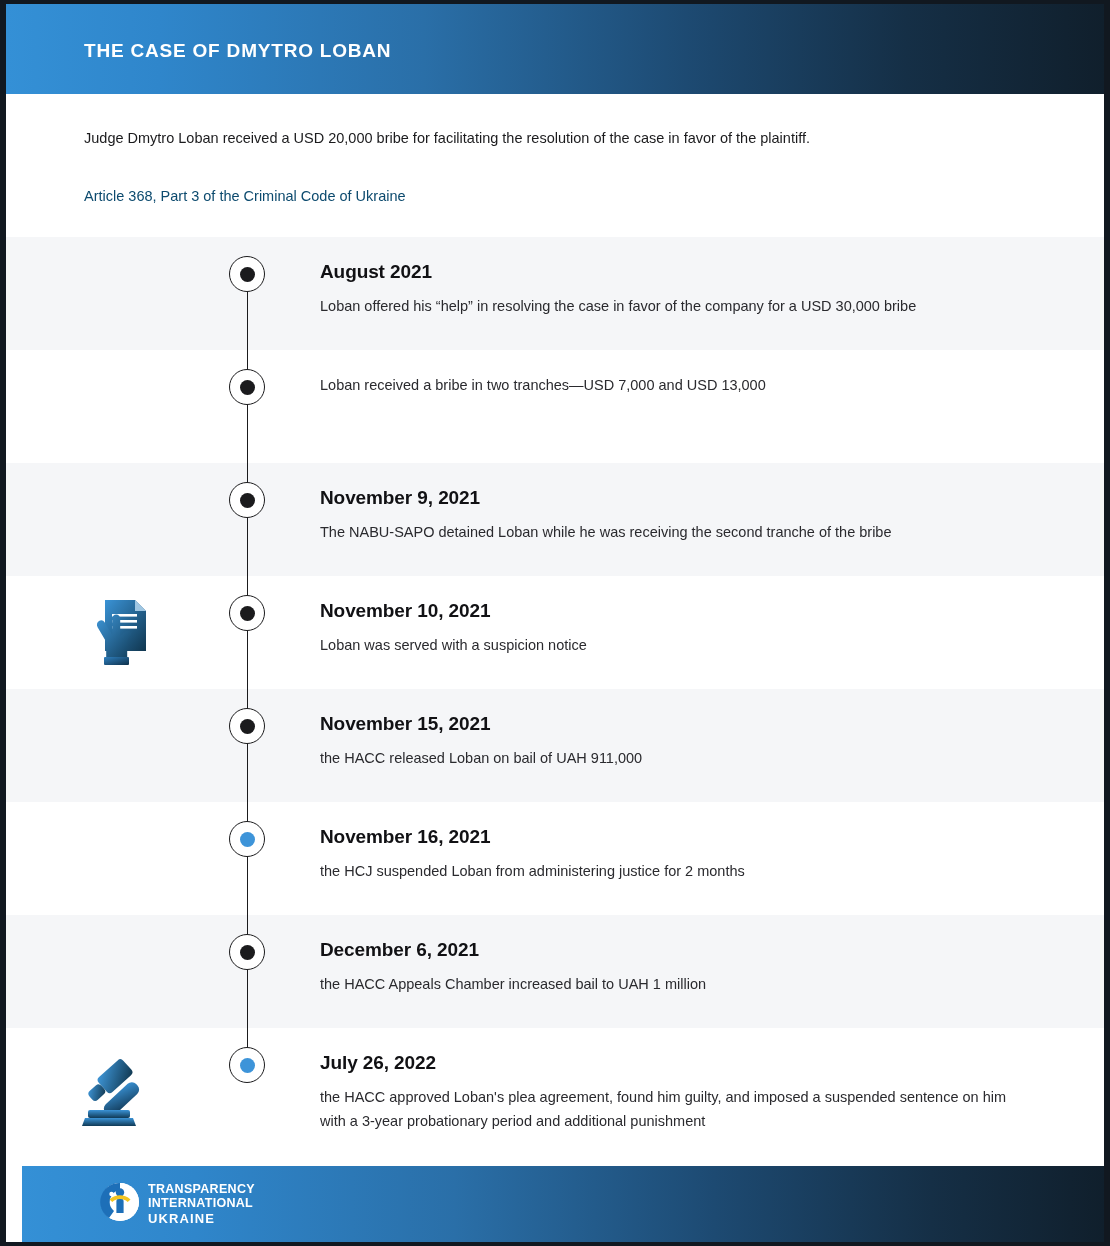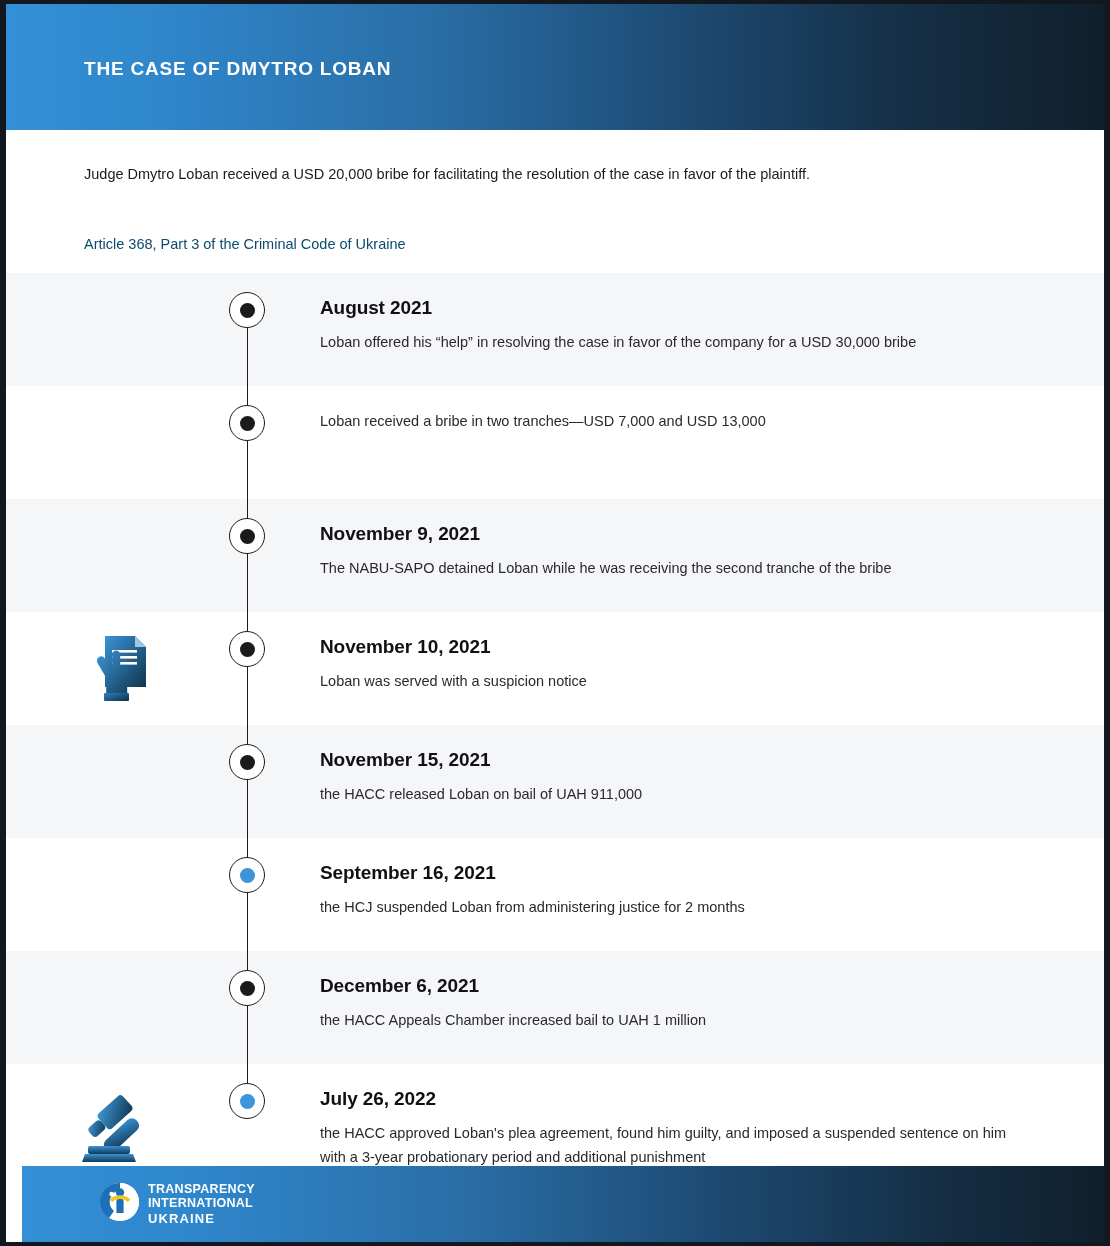--- a/index.html
+++ b/index.html
@@ -22,21 +22,21 @@
     box-sizing: border-box;
     border-left: 6px solid #111820;
     border-right: 6px solid #111820;
     border-top: 4px solid #111820;
     border-bottom: 4px solid #111820;
   }
 
   
   .header {
     position: relative;
-    height: 126px;
+    height: 90px;
     background: linear-gradient(90deg, #3490d6 0%, #2f86cb 14%, #2a6fa8 38%, #1d4a72 62%, #152f46 82%, #101f2c 100%);
     display: flex;
     align-items: center;
     box-sizing: border-box;
     padding-left: 78px;
   }
   .header-title {
     color: #ffffff;
     font-size: 19px;
     font-weight: bold;
@@ -49,21 +49,21 @@
   
   .intro {
     padding: 34px 78px 0 78px;
     box-sizing: border-box;
     height: 143px;
   }
   .intro-lead {
     color: #1b1b1d;
     font-size: 14.5px;
     line-height: 1.5;
-    margin: 0 0 48px 0;
+    margin: 0 0 36px 0;
   }
   .intro-article {
     color: #0c4a6e;
     font-size: 14.5px;
     line-height: 1.5;
     margin: 0;
   }
 
   
   .timeline {
@@ -311,21 +311,21 @@
 
     <div class="tl-row plain">
       <div class="tl-icon-cell"></div>
       <div class="tl-marker-cell">
         <div class="tl-line"></div>
         <div class="tl-dot accent">
             <span class="inner"></span>
           </div>
       </div>
       <div class="tl-text-cell">
-        <p class="tl-date">September 16, 2021</p>
+        <p class="tl-date">November 16, 2021</p>
         <p class="tl-desc">the HCJ suspended Loban from administering justice for 2 months</p>
       </div>
     </div>
 
     <div class="tl-row shade">
       <div class="tl-icon-cell"></div>
       <div class="tl-marker-cell">
         <div class="tl-line"></div>
         <div class="tl-dot">
             <span class="inner"></span>

